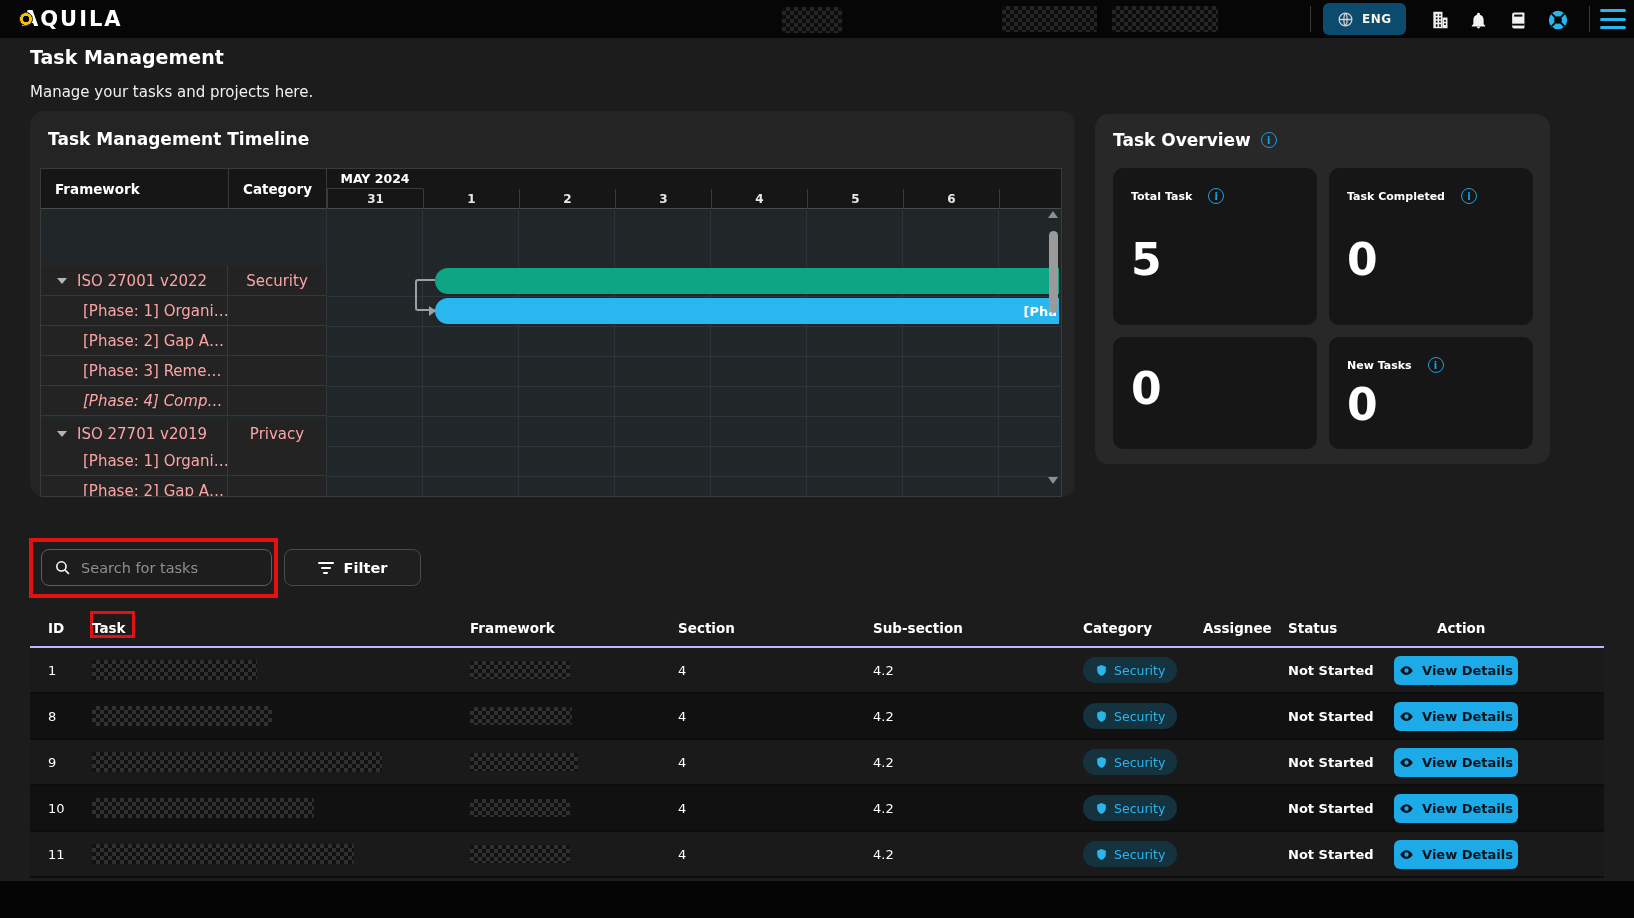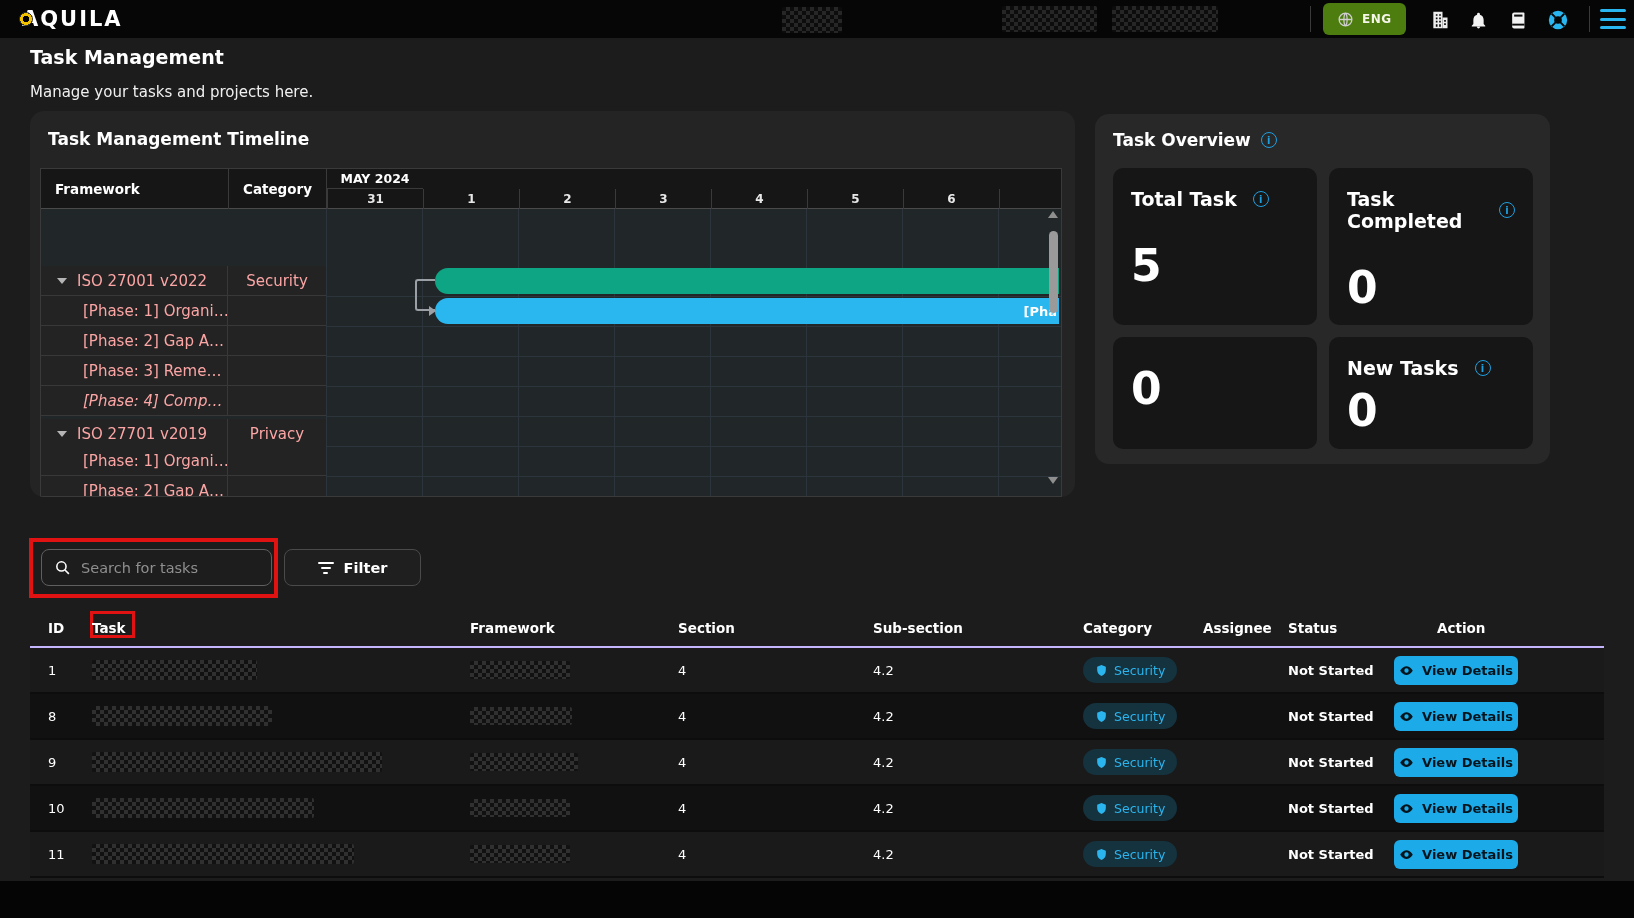--- a/index.html
+++ b/index.html
@@ -18,21 +18,21 @@
     background:radial-gradient(circle at 50% 50%, #000 0 3px, #f2c200 3px 6px, #333 6px 7px, transparent 7px); }
   .redact { background-image:
       linear-gradient(45deg,#262626 25%,transparent 25%,transparent 75%,#262626 75%),
       linear-gradient(45deg,#262626 25%,#0c0c0c 25%,#0c0c0c 75%,#262626 75%);
     background-size:8px 8px; background-position:0 0,4px 4px; border-radius:2px; }
   .redact.light { background-image:
       linear-gradient(45deg,#303030 25%,transparent 25%,transparent 75%,#303030 75%),
       linear-gradient(45deg,#303030 25%,#111 25%,#111 75%,#303030 75%); }
   .tb-divider { position:absolute; top:6px; width:1px; height:26px; background:#3a3a3a; }
   .lang-pill { position:absolute; left:1323px; top:3px; height:32px; padding:0 14px; display:flex; align-items:center; gap:8px;
-    background:#4d7c0f; border-radius:6px; cursor:pointer; }
+    background:#0c4a6e; border-radius:6px; cursor:pointer; }
   .lang-pill span { font-size:12px; font-weight:bold; letter-spacing:.5px; color:#f5f5e8; }
   .tb-icon { position:absolute; top:8px; width:24px; height:24px; display:flex; align-items:center; justify-content:center; cursor:pointer; }
   .hamburger { position:absolute; left:1600px; top:9px; width:26px; height:20px; display:flex; flex-direction:column; justify-content:space-between; cursor:pointer; }
   .hamburger div { height:3px; border-radius:2px; background:#29b6f0; }
 
   
   .page-title { position:absolute; left:30px; top:46px; font-size:19px; font-weight:bold; }
   .page-subtitle { position:absolute; left:30px; top:83px; font-size:15px; color:#f0f0f0; }
 
   
@@ -60,21 +60,21 @@
   .conn-arrow { width:0;height:0;border-top:5px solid transparent;border-bottom:5px solid transparent;border-left:7px solid #9aa0a6; position:absolute;}
 
   
   .ov-panel { position:absolute; left:1095px; top:114px; width:455px; height:350px; background:#282828; border-radius:14px; }
   .ov-title { position:absolute; left:18px; top:16px; font-size:17px; font-weight:bold; display:flex; align-items:center; gap:10px; }
   .info-ic { display:inline-flex; width:16px; height:16px; border:1.5px solid #1e9fe0; border-radius:50%; color:#1e9fe0;
     align-items:center; justify-content:center; font-size:10px; font-weight:bold; flex:none; }
   .info-ic::after { content:"i"; }
   .ov-grid { position:absolute; left:18px; top:54px; display:grid; grid-template-columns:204px 204px; grid-template-rows:157px 112px; gap:12px 12px; }
   .ov-card { background:#161616; border-radius:10px; padding:20px 18px; }
-  .ov-label { font-size:19px; font-weight:bold; display:flex; align-items:center; gap:16px; }
+  .ov-label { font-size:11px; font-weight:bold; display:flex; align-items:center; gap:16px; }
   .ov-value { font-size:44px; font-weight:bold; margin-top:30px; }
   .ov-card:nth-child(n+3) .ov-value { margin-top:6px; }
 
   
   .anno { position:absolute; border:4px solid #e01212; }
   .search-box { position:absolute; left:41px; top:549px; width:231px; height:37px; border:1px solid #5f5f5f; border-radius:8px;
     display:flex; align-items:center; gap:10px; padding:0 12px; background:#1d1d1d; }
   .search-box input { background:transparent; border:none; outline:none; color:#eee; font-size:14.5px; width:160px;
     font-family:"DejaVu Sans","Liberation Sans",sans-serif; }
   .search-box input::placeholder { color:#8f8f8f; }

